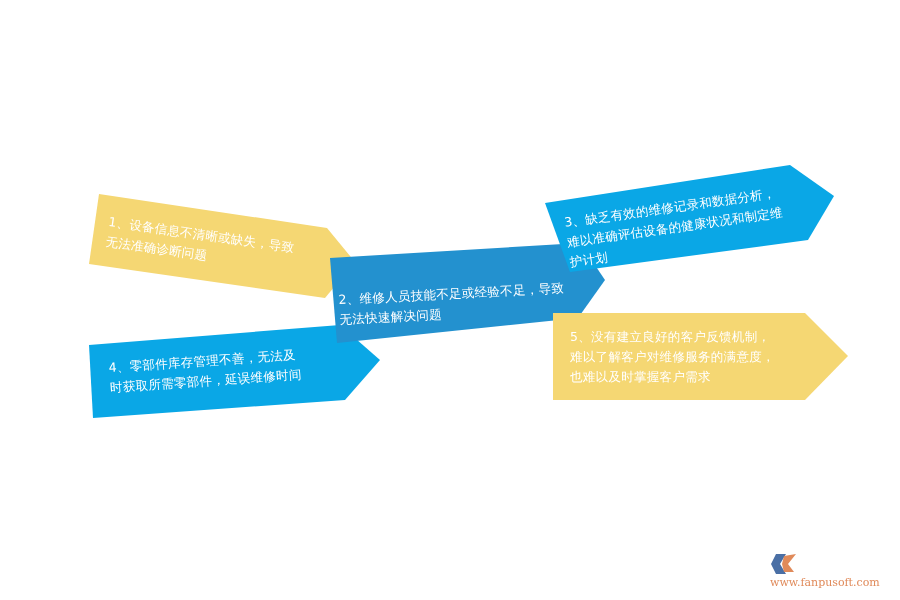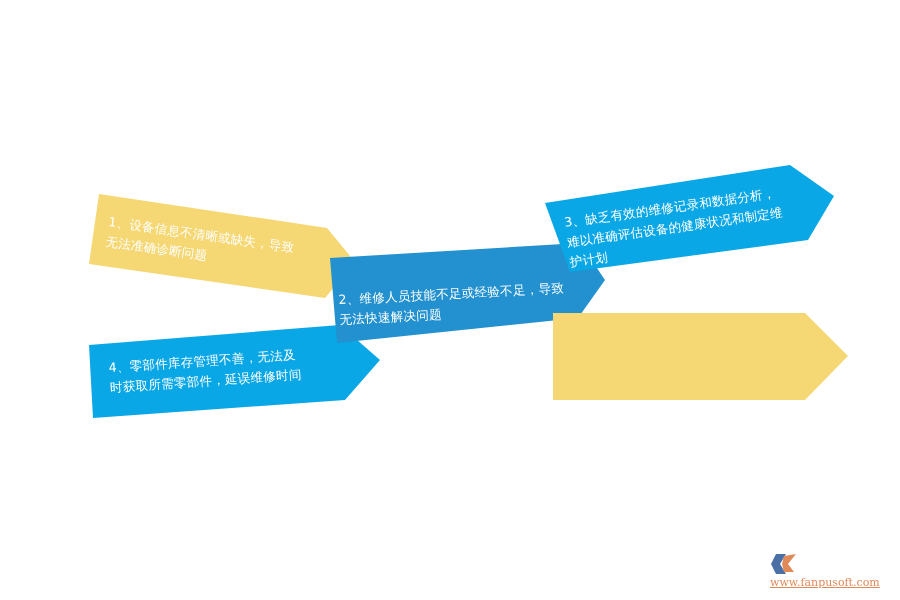--- a/index.html
+++ b/index.html
@@ -9,21 +9,21 @@
       font-family: "DejaVu Sans", "Liberation Sans", sans-serif;
     }
     .canvas { position: absolute; inset: 0; }
     .arrow-svg { position: absolute; left: 0; top: 0; width: 900px; height: 600px; }
     .label {
       position: absolute; color: #ffffff; font-size: 12.5px; line-height: 20px;
       white-space: pre-line; letter-spacing: 0.3px;
     }
     .logo { position: absolute; left: 768px; top: 552px; width: 130px; height: 40px; }
     .logo-text { position: absolute; left: 30px; top: -2px; font-size: 22px; color: #4a6fa5; letter-spacing: 1px; }
-    .logo-url { position: absolute; left: 2px; top: 24px; font-size: 11px; color: #e08a5a; font-family: "DejaVu Serif", serif; text-decoration: underline; }
+    .logo-url { position: absolute; left: 2px; top: 24px; font-size: 11px; color: #e08a5a; font-family: "DejaVu Serif", serif; }
   </style>
 </head>
 <body>
 
 <div class="canvas">
   <svg class="arrow-svg" viewBox="0 0 900 600">
 
     <polygon points="99,194 327,228 355,262 325,298 89,264" fill="#f5d773"></polygon>
 
     <polygon points="89,345 340,325 380,360 345,400 93,418" fill="#0aa7e6"></polygon>
@@ -37,20 +37,23 @@
 
   <div class="label" style="left:110px; top:212px; transform:rotate(8deg); transform-origin:left top;">1、设备信息不清晰或缺失，导致
 无法准确诊断问题</div>
   <div class="label" style="left:338px; top:290px; transform:rotate(-3deg); transform-origin:left top;">2、维修人员技能不足或经验不足，导致
 无法快速解决问题</div>
   <div class="label" style="left:563px; top:213px; transform:rotate(-8deg); transform-origin:left top;">3、缺乏有效的维修记录和数据分析，
 难以准确评估设备的健康状况和制定维
 护计划</div>
   <div class="label" style="left:108px; top:358px; transform:rotate(-4deg); transform-origin:left top;">4、零部件库存管理不善，无法及
 时获取所需零部件，延误维修时间</div>
+  <div class="label" style="left:570px; top:327px;">5、没有建立良好的客户反馈机制，
+难以了解客户对维修服务的满意度，
+也难以及时掌握客户需求</div>
 </div>
 
 <div class="logo">
   <svg width="28" height="24" viewBox="0 0 28 24" style="position:absolute;left:2px;top:0;">
     <polygon points="6,2 16,2 10,12 16,22 6,22 1,12" fill="#4a6fa5"></polygon>
     <polygon points="14,4 26,2 18,12 24,20 14,20 12,12" fill="#e08a5a"></polygon>
   </svg>
   <span class="logo-url">www.fanpusoft.com</span>
 </div>
 

